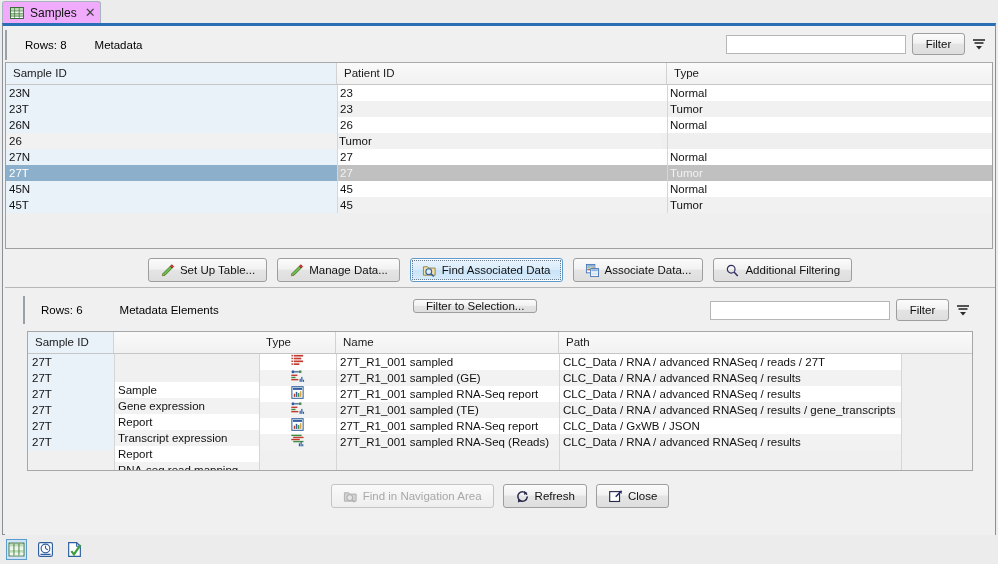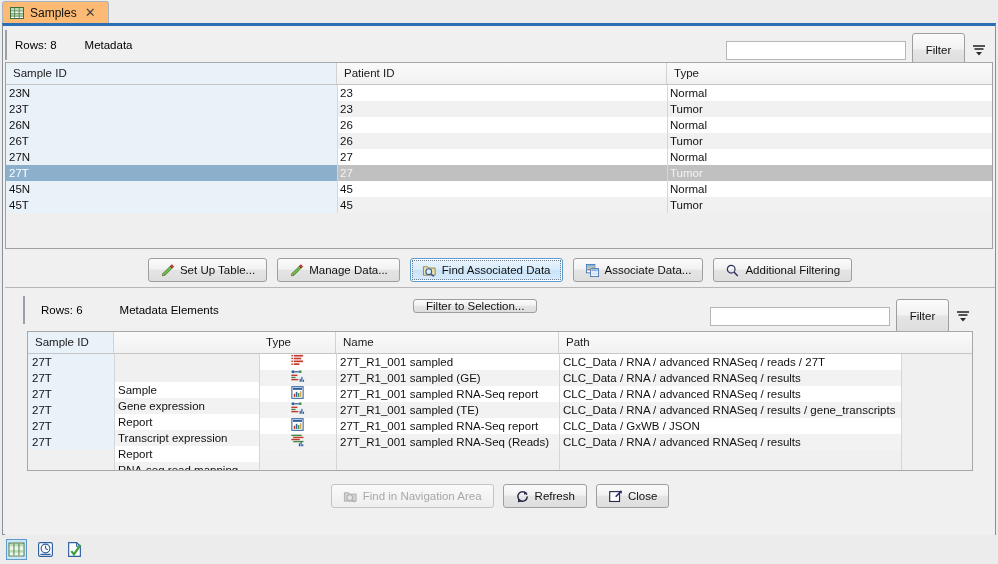--- a/index.html
+++ b/index.html
@@ -12,22 +12,22 @@
     overflow:hidden;
     -webkit-font-smoothing:none;
   }
   #root{position:relative;width:998px;height:564px;}
 
   
   .tabstrip{position:absolute;left:0;top:0;width:998px;height:23px;background:#ececec;}
   .tab{
     position:absolute;left:2px;top:1px;height:22px;
     display:flex;align-items:center;gap:6px;
-    padding:0 12px 0 7px;
-    background:#fdba74;
+    padding:0 4px 0 7px;
+    background:#f0abfc;
     border:1px solid #a9b3bd;border-bottom:none;
     border-radius:3px 3px 0 0;
     box-sizing:border-box;
   }
   .tab-label{font-size:12px;color:#111;}
   .tab-close{font-size:13px;color:#444;line-height:1;padding-left:2px;cursor:default;}
   .tab-icon{width:14px;height:12px;display:block;}
 
   
   .panelframe{
@@ -39,39 +39,39 @@
   }
 
   
   .upper-toolbar{
     position:absolute;left:2px;top:4px;width:988px;height:30px;
     box-sizing:border-box;
     background:#f0f0f0;
     border-left:2px solid #9aa0a8;
     display:flex;align-items:center;
   }
-  .rows-label{margin-left:8px;font-size:11.5px;}
+  .rows-label{margin-left:18px;font-size:11.5px;}
   .kind-label{margin-left:28px;font-size:11.5px;}
   .toolbar-right{position:absolute;right:6px;top:3px;display:flex;align-items:center;gap:6px;}
 
   .filter-input{
     width:180px;height:19px;box-sizing:border-box;
     border:1px solid #b6b6b6;background:#fff;
     font-family:"Liberation Sans",sans-serif;font-size:11.5px;
     padding:0 3px;outline:none;
   }
   .btn{
     box-sizing:border-box;
     background:linear-gradient(180deg,#fbfbfb 0%,#f2f2f2 45%,#e4e4e4 52%,#dedede 100%);
     border:1px solid #9e9e9e;border-radius:3px;
     font-family:"Liberation Sans",sans-serif;font-size:11.5px;color:#111;
     display:inline-flex;align-items:center;justify-content:center;gap:5px;
     padding:0 9px;height:22px;cursor:default;white-space:nowrap;
   }
-  .btn.filter-btn{height:21px;width:53px;padding:16px;}
+  .btn.filter-btn{height:21px;width:53px;padding:10px;}
   .sortglyph{width:16px;height:16px;display:block;}
 
   
   .table-wrap{position:absolute;box-sizing:border-box;background:#fff;overflow:hidden;}
   .thead{display:flex;height:21px;background:linear-gradient(180deg,#fafafa 0%,#f1f1f1 100%);
          border-bottom:1px solid #c6c6c6;}
   .th{
     box-sizing:border-box;height:21px;line-height:20px;
     padding-left:7px;font-size:11.5px;color:#1a1a1a;
     border-right:1px solid #d2d2d2;
@@ -214,21 +214,20 @@
             <div class="td u-c0">23T</div>
             <div class="td u-c1">23</div>
             <div class="td u-c2">Tumor</div>
           </div>
           <div class="trow norm">
             <div class="td u-c0">26N</div>
             <div class="td u-c1">26</div>
             <div class="td u-c2">Normal</div>
           </div>
           <div class="trow alt">
-            <div class="td u-c0">26T</div>
             <div class="td u-c1">26</div>
             <div class="td u-c2">Tumor</div>
           </div>
           <div class="trow norm">
             <div class="td u-c0">27N</div>
             <div class="td u-c1">27</div>
             <div class="td u-c2">Normal</div>
           </div>
           <div class="trow sel">
             <div class="td u-c0">27T</div>

